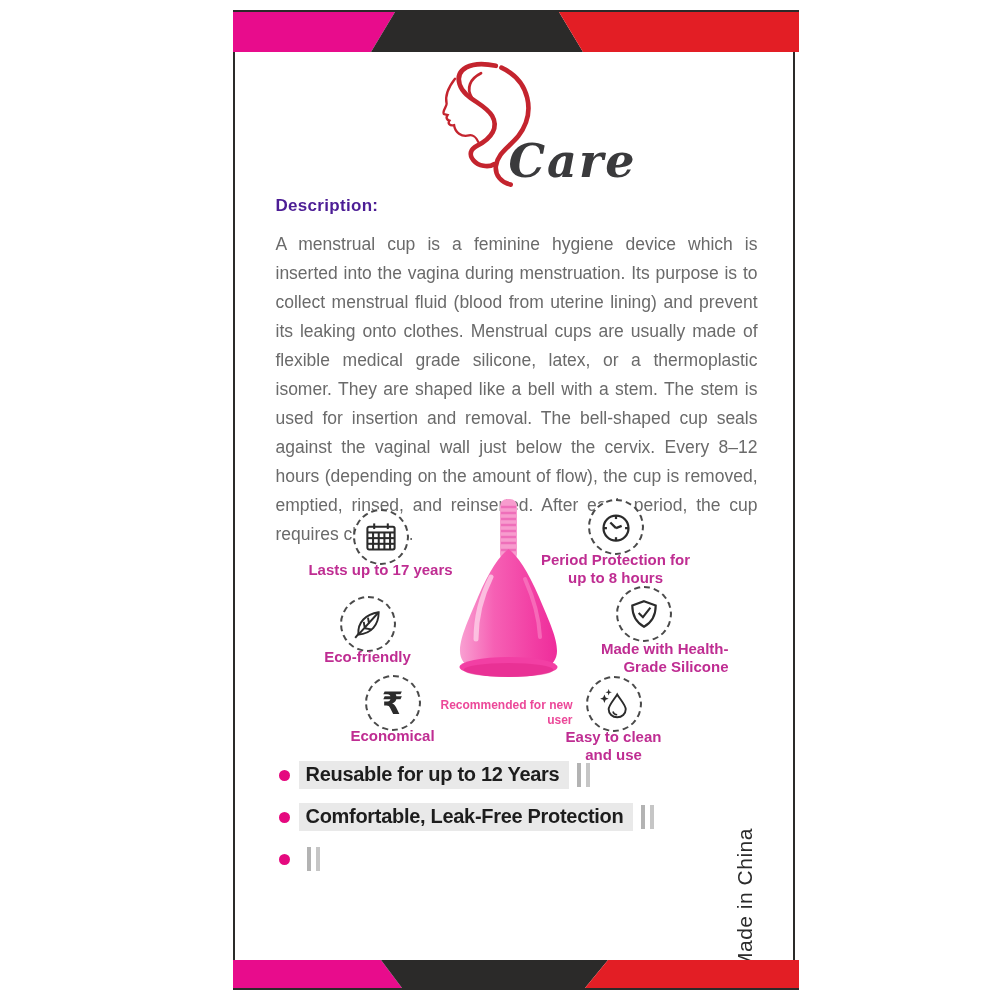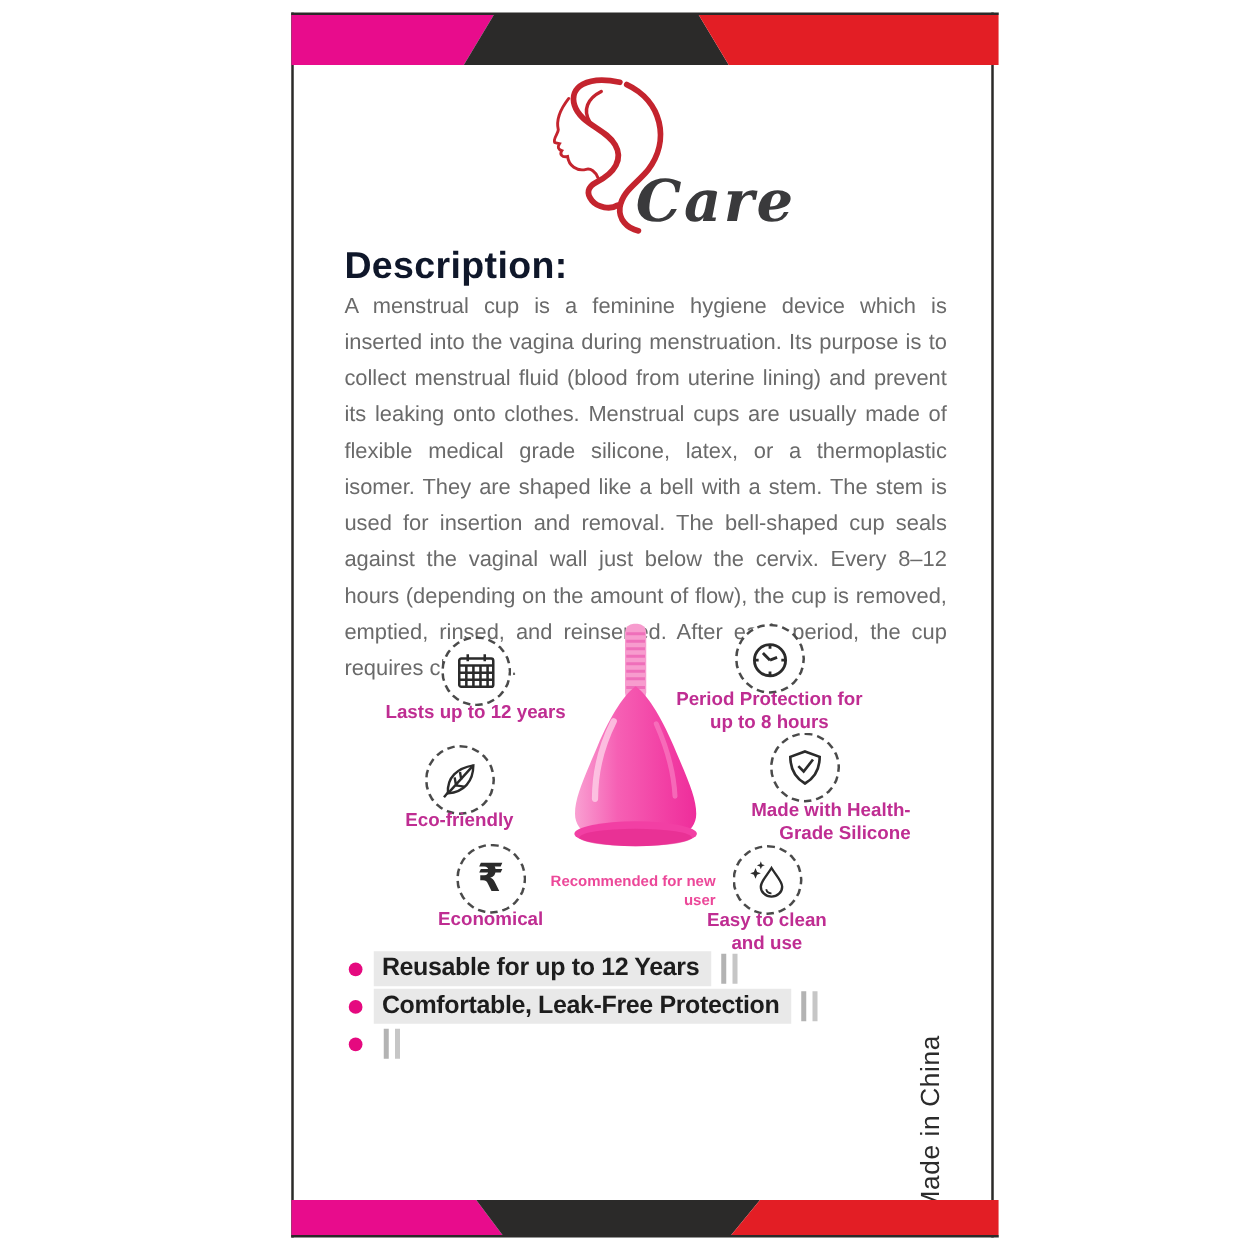--- a/index.html
+++ b/index.html
@@ -23,21 +23,21 @@
   .logo { position:absolute; left:160px; top:40px; width:260px; height:145px; }
   .logo svg { position:absolute; left:21px; top:8px; }
   .logo .care {
     position:absolute; left:114px; top:84px;
     font-family:"DejaVu Serif", serif; font-style:italic; font-weight:bold;
     font-size:46px; color:#3a3a3c; letter-spacing:2px;
   }
 
   .desc-heading {
     position:absolute; left:41px; top:186px;
-    font-size:30px; font-weight:bold; color:#0f172a; letter-spacing:.3px;
+    font-size:17px; font-weight:bold; color:#4c1d95; letter-spacing:.3px;
   }
   .desc-body {
     position:absolute; left:41px; top:220px; width:482px;
     font-size:17.5px; line-height:29px; color:#6a6a6a;
     text-align:justify;
   }
 
   
   .icon-circle {
     position:absolute; width:56px; height:56px; border-radius:50%;
@@ -53,21 +53,21 @@
   }
   .cup-caption {
     position:absolute; left:198px; top:688px; width:140px;
     text-align:right; font-weight:bold; font-size:12px; line-height:1.25; color:#ec4899;
   }
   .cup-img { position:absolute; left:218px; top:487px; width:112px; height:190px; }
 
   
   .bullets {
     position:absolute; left:44px; top:752px;
-    display:flex; flex-direction:column; gap:4px;
+    display:flex; flex-direction:column; gap:16px;
   }
   .bullet-row { display:flex; align-items:center; height:26px; }
   .bullet-dot {
     width:11px; height:11px; border-radius:50%; background:#e5097f;
     flex:0 0 auto; margin-right:9px;
   }
   .bullet-text {
     background:#e9e9e9; color:#1d1d1d; font-weight:bold; font-size:20px;
     letter-spacing:-0.3px; padding:2px 10px 3px 7px; white-space:nowrap;
   }
@@ -118,21 +118,21 @@
           <line x1="21" y1="3" x2="21" y2="8"></line>
         <line x1="3" y1="11" x2="27" y2="11"></line>
         <line x1="3" y1="16" x2="27" y2="16"></line>
           <line x1="3" y1="21" x2="27" y2="21"></line>
         <line x1="8" y1="11" x2="8" y2="26"></line>
           <line x1="13" y1="11" x2="13" y2="26"></line>
         <line x1="18" y1="11" x2="18" y2="26"></line>
           <line x1="23" y1="11" x2="23" y2="26"></line>
       </svg>
     </div>
-    <div class="feature-label" style="left:56px; top:551px; width:180px;">Lasts up to 12 years</div>
+    <div class="feature-label" style="left:56px; top:551px; width:180px;">Lasts up to 17 years</div>
 
     <div class="icon-circle" style="left:353px; top:489px;">
       <svg width="34" height="34" viewBox="0 0 30 30" fill="none" stroke="#2b2b2b" stroke-width="2">
         <circle cx="15" cy="16" r="11"></circle>
         <line x1="15" y1="5" x2="15" y2="8"></line>
           <line x1="15" y1="24" x2="15" y2="27"></line>
         <line x1="4" y1="16" x2="7" y2="16"></line>
           <line x1="23" y1="16" x2="26" y2="16"></line>
         <path d="M15,16 L10,11 M15,16 L20,14"></path>
       </svg>

